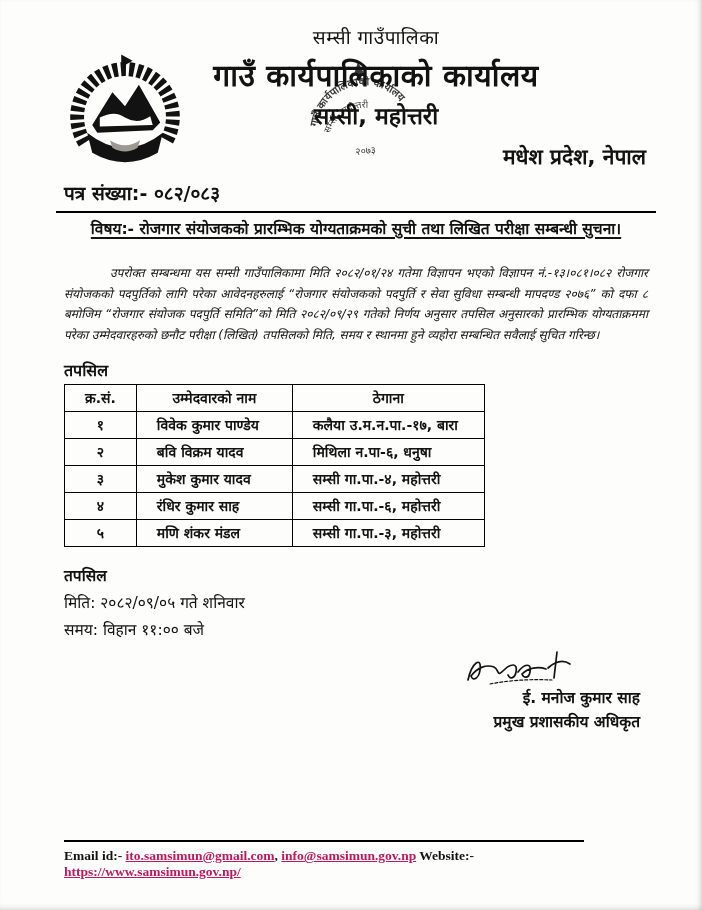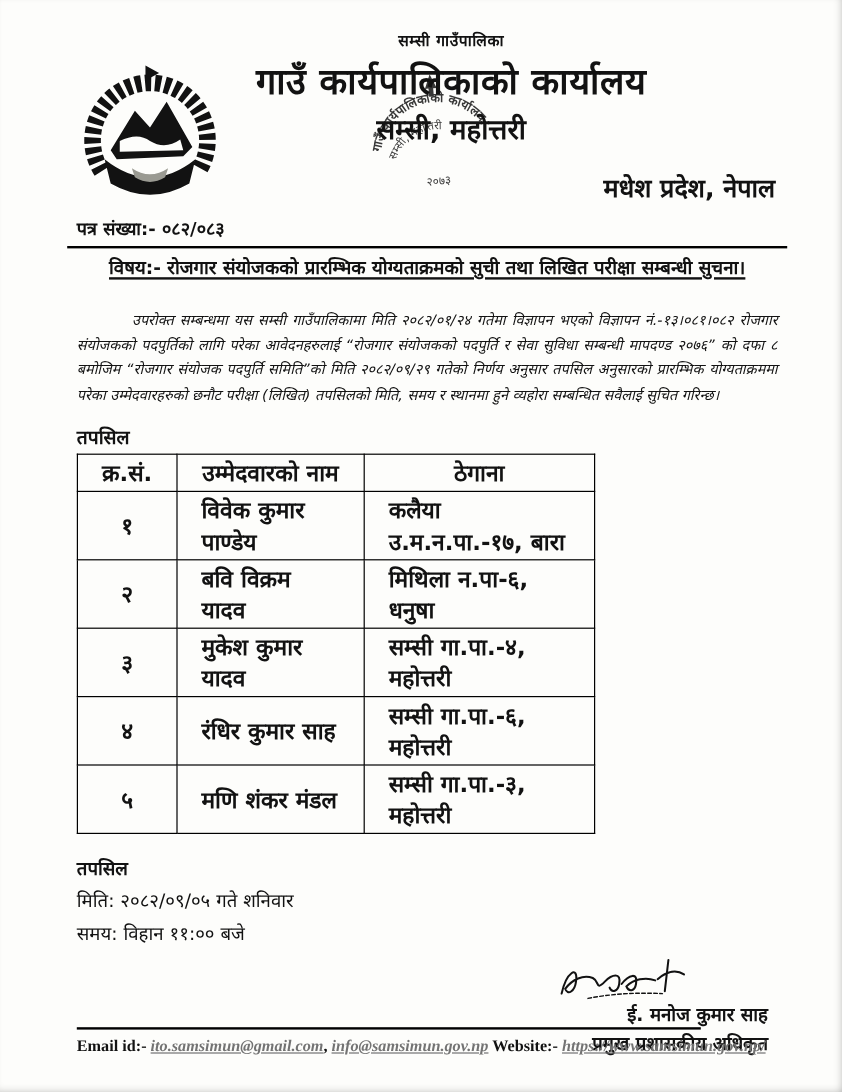--- a/index.html
+++ b/index.html
@@ -11,64 +11,64 @@
     position:relative;
     overflow:hidden;
     box-shadow: inset -5px 0 7px -5px rgba(0,0,0,.25), inset 0 -5px 7px -5px rgba(0,0,0,.2);
   }
   .page { position:relative; width:702px; height:910px; padding:18px 54px 0 64px; }
 
   
   .header { position:relative; height:148px; }
   .logo { position:absolute; left:-2px; top:28px; width:126px; height:128px; }
   .head-center { text-align:center; padding:6px 0 0 40px; position:relative; z-index:2; }
-  .muni-name  { font-size:13px; font-weight:bold; letter-spacing:.5px; }
+  .muni-name  { font-size:19px; font-weight:normal; letter-spacing:.5px; }
   .office-name{ font-size:30px; font-weight:bold; margin-top:4px; letter-spacing:.5px; }
   .district   { font-size:23px; font-weight:bold; margin-top:4px; }
   .province   { position:absolute; right:2px; bottom:-4px; font-size:21px; font-weight:bold; }
   .stamp { position:absolute; left:234px; top:26px; width:128px; height:128px; z-index:1;
            opacity:.88; transform:rotate(-5deg); }
 
   
-  .meta { margin-top:14px; font-size:15px; font-weight:bold; }
+  .meta { margin-top:14px; font-size:19px; font-weight:bold; }
   .meta-row2 { display:flex; justify-content:space-between; margin-top:7px; }
   .rule { border:none; border-top:2.5px solid #000; margin:5px -8px 0 -8px; }
 
   
   .subject { margin-top:4px; text-align:center; font-size:15.5px; font-weight:bold;
              text-decoration:underline; text-decoration-thickness:1.5px; text-underline-offset:3px; }
 
   
   .body-text { margin-top:24px; font-size:12px; line-height:1.72; text-align:justify;
                text-indent:46px;font-style:italic; }
 
   
   .tapasil-label { margin-top:13px; font-size:16px; font-weight:bold; }
   table { border-collapse:collapse; margin-top:3px; table-layout:fixed; }
   table, th, td { border:1.7px solid #000; }
-  th, td { font-size:19px; padding:2px 20px; height:27px;margin-top:26px; }
+  th, td { font-size:14px; padding:2px 20px; height:27px;margin-top:26px; }
   th { font-weight:bold; text-align:center; }
   td { font-weight:600; }
   .col-sn { width:52px; } .col-name { width:156px; } .col-addr { width:192px; }
   td.sn { text-align:center; }
 
   
   .details { margin-top:16px; font-size:15.5px; line-height:1.75; }
   .details .cap { font-weight:bold; }
 
   
   .sig-block { width:230px; margin:2px 8px 0 auto; text-align:right; }
   .sig-scribble { display:block; margin:0 auto -4px auto; }
   .sig-name, .sig-role { font-size:15.5px; font-weight:bold; line-height:1.55; }
 
   
   .footer { position:absolute; left:64px; right:54px; bottom:30px;
             font-family:"Liberation Serif", serif; font-size:13.5px; font-weight:bold; }
   .footer-rule { border:none; border-top:2.5px solid #000; width:520px; margin-bottom:6px; }
-  .footer a { color:#737373; text-decoration:underline;font-style:italic; }
+  .footer a { color:#be185d; text-decoration:underline; }
   .footer .ws-label { }
 
   text { font-family:"DejaVu Sans", sans-serif; }
 </style>
 </head>
 <body>
 
 <div class="page">
 
   <div class="header">

